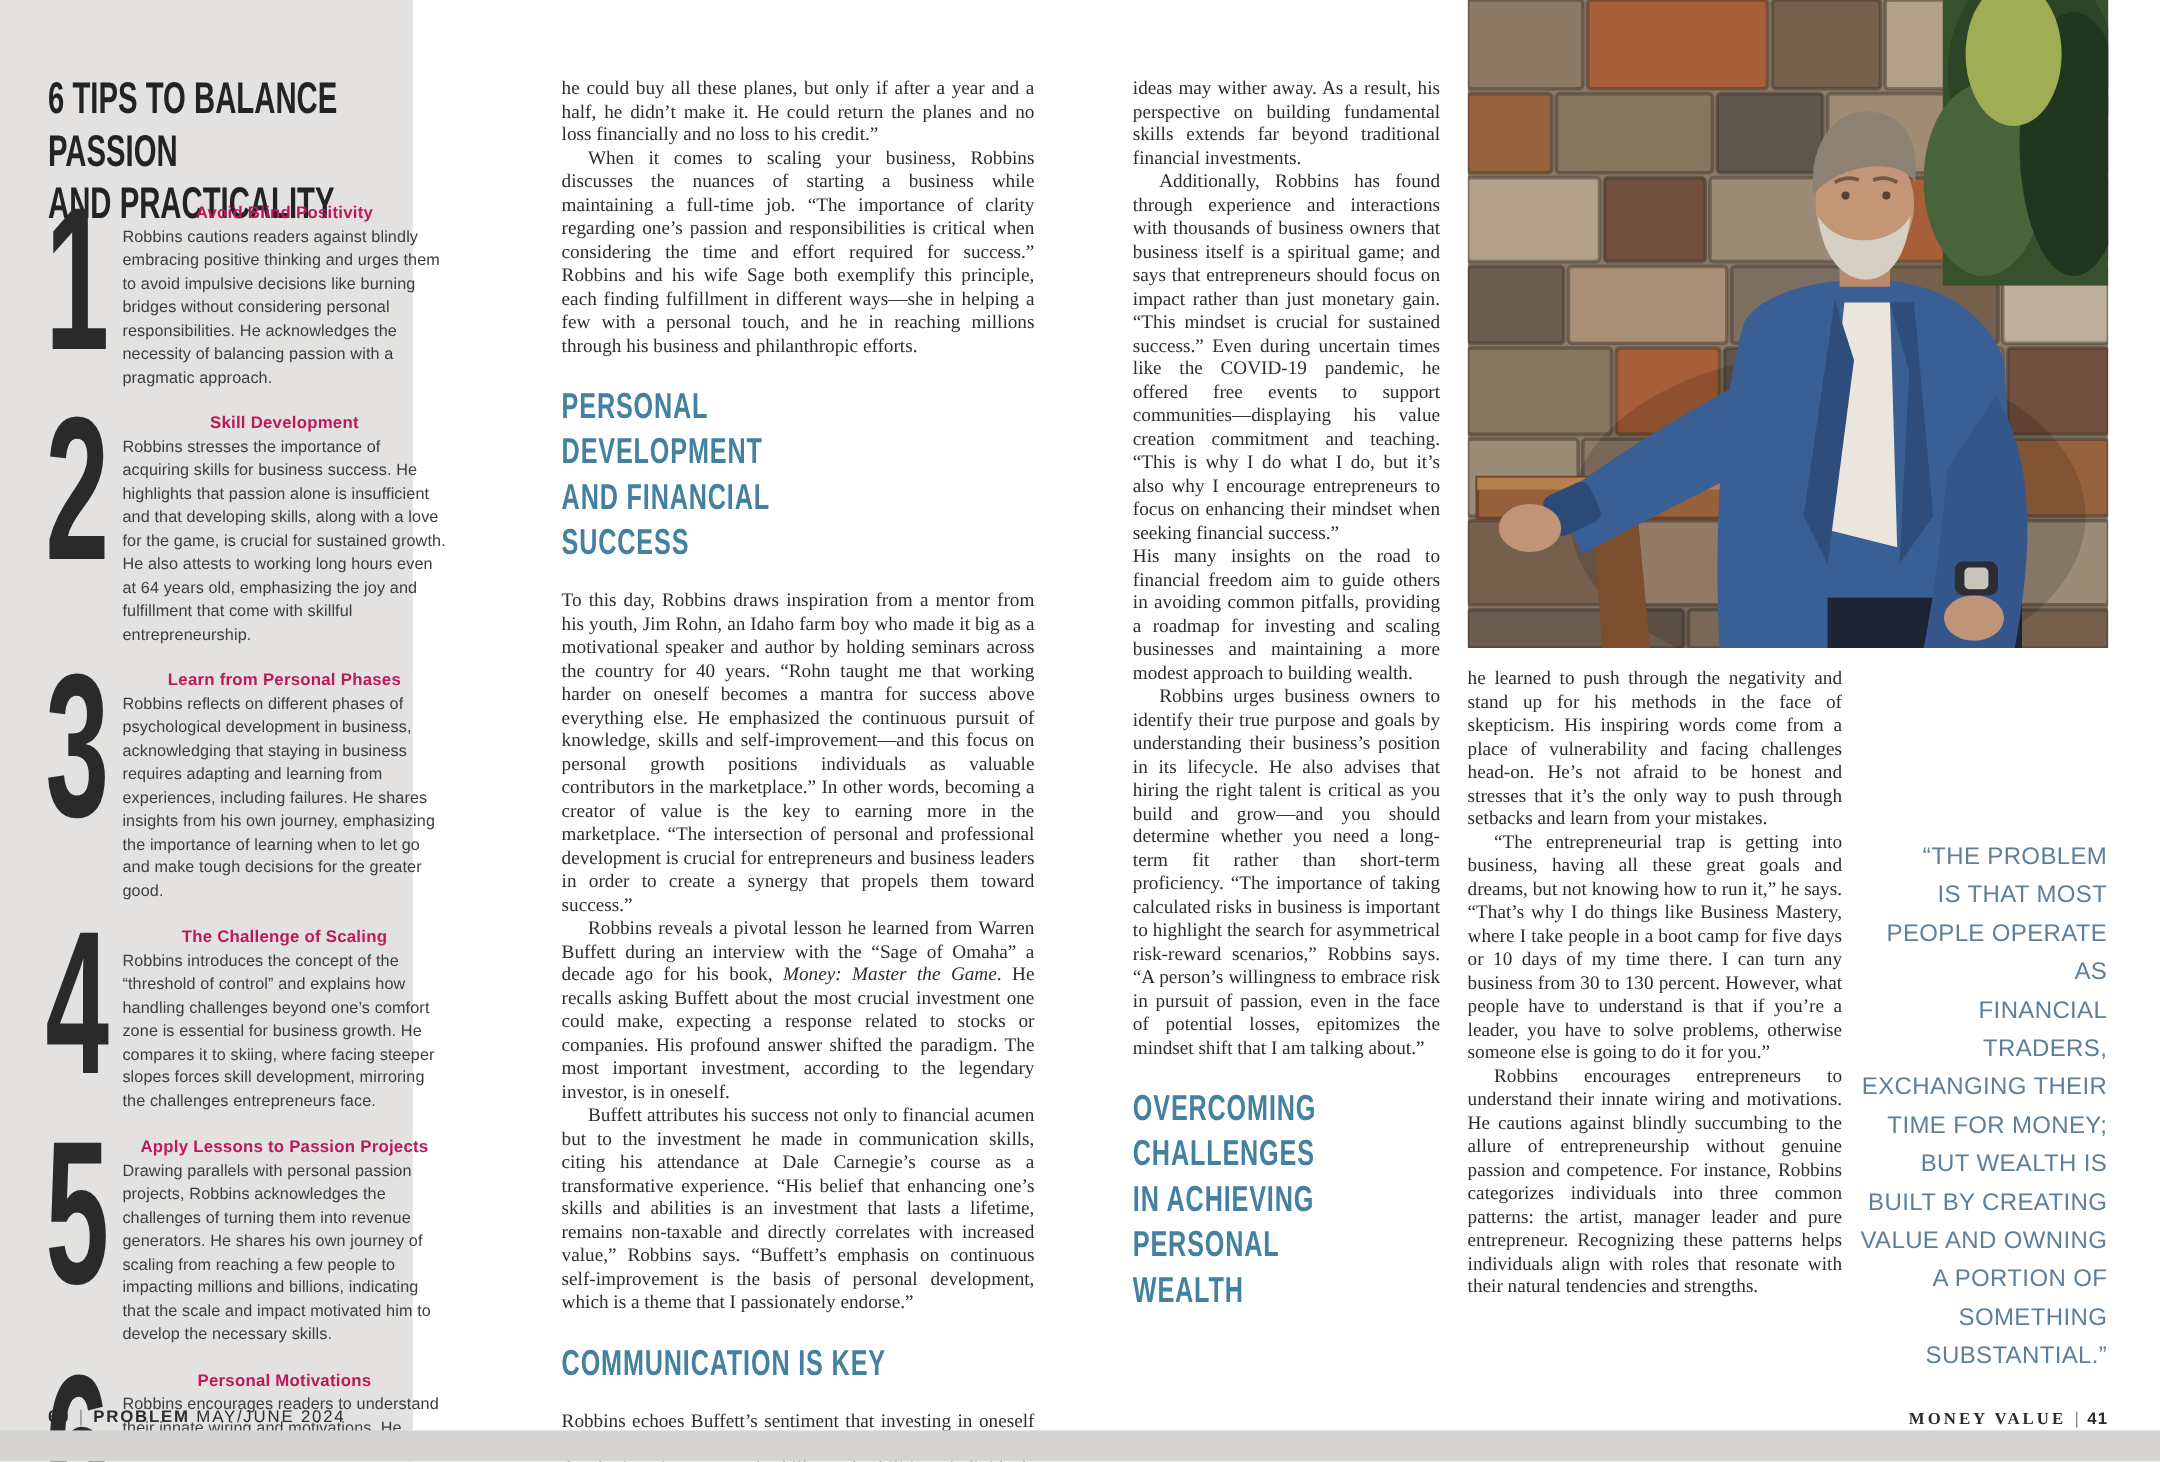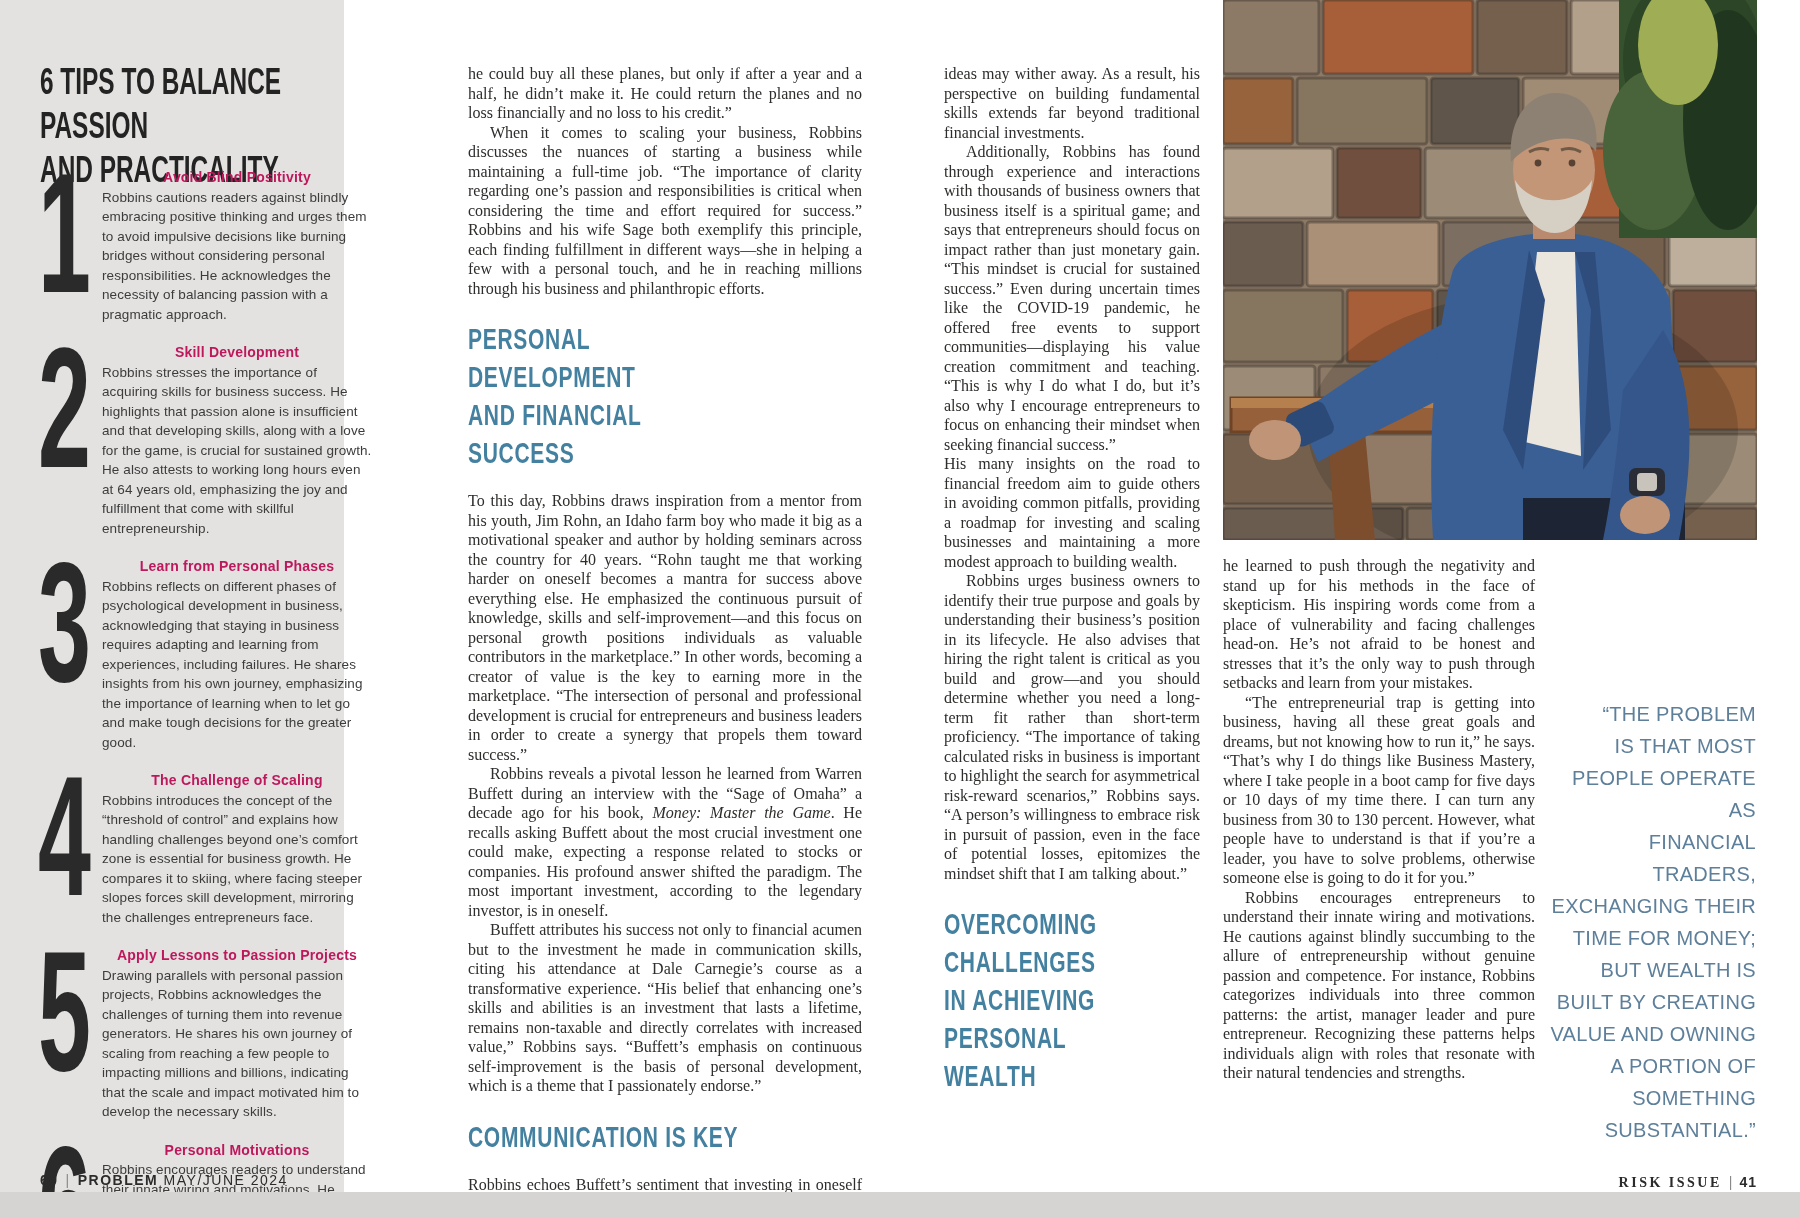--- a/index.html
+++ b/index.html
@@ -238,15 +238,15 @@
 EXCHANGING THEIR
 TIME FOR MONEY;
 BUT WEALTH IS
 BUILT BY CREATING
 VALUE AND OWNING
 A PORTION OF
 SOMETHING
 SUBSTANTIAL.”</div>
 
 <div class="footer-right">
-  <span class="serif-caps">RISK ISSUE</span><span class="sep">|</span><span class="num">41</span>
+  <span class="serif-caps">MONEY VALUE</span><span class="sep">|</span><span class="num">41</span>
 </div>
 <div class="bottom-strip"></div>
 
 </body></html>

